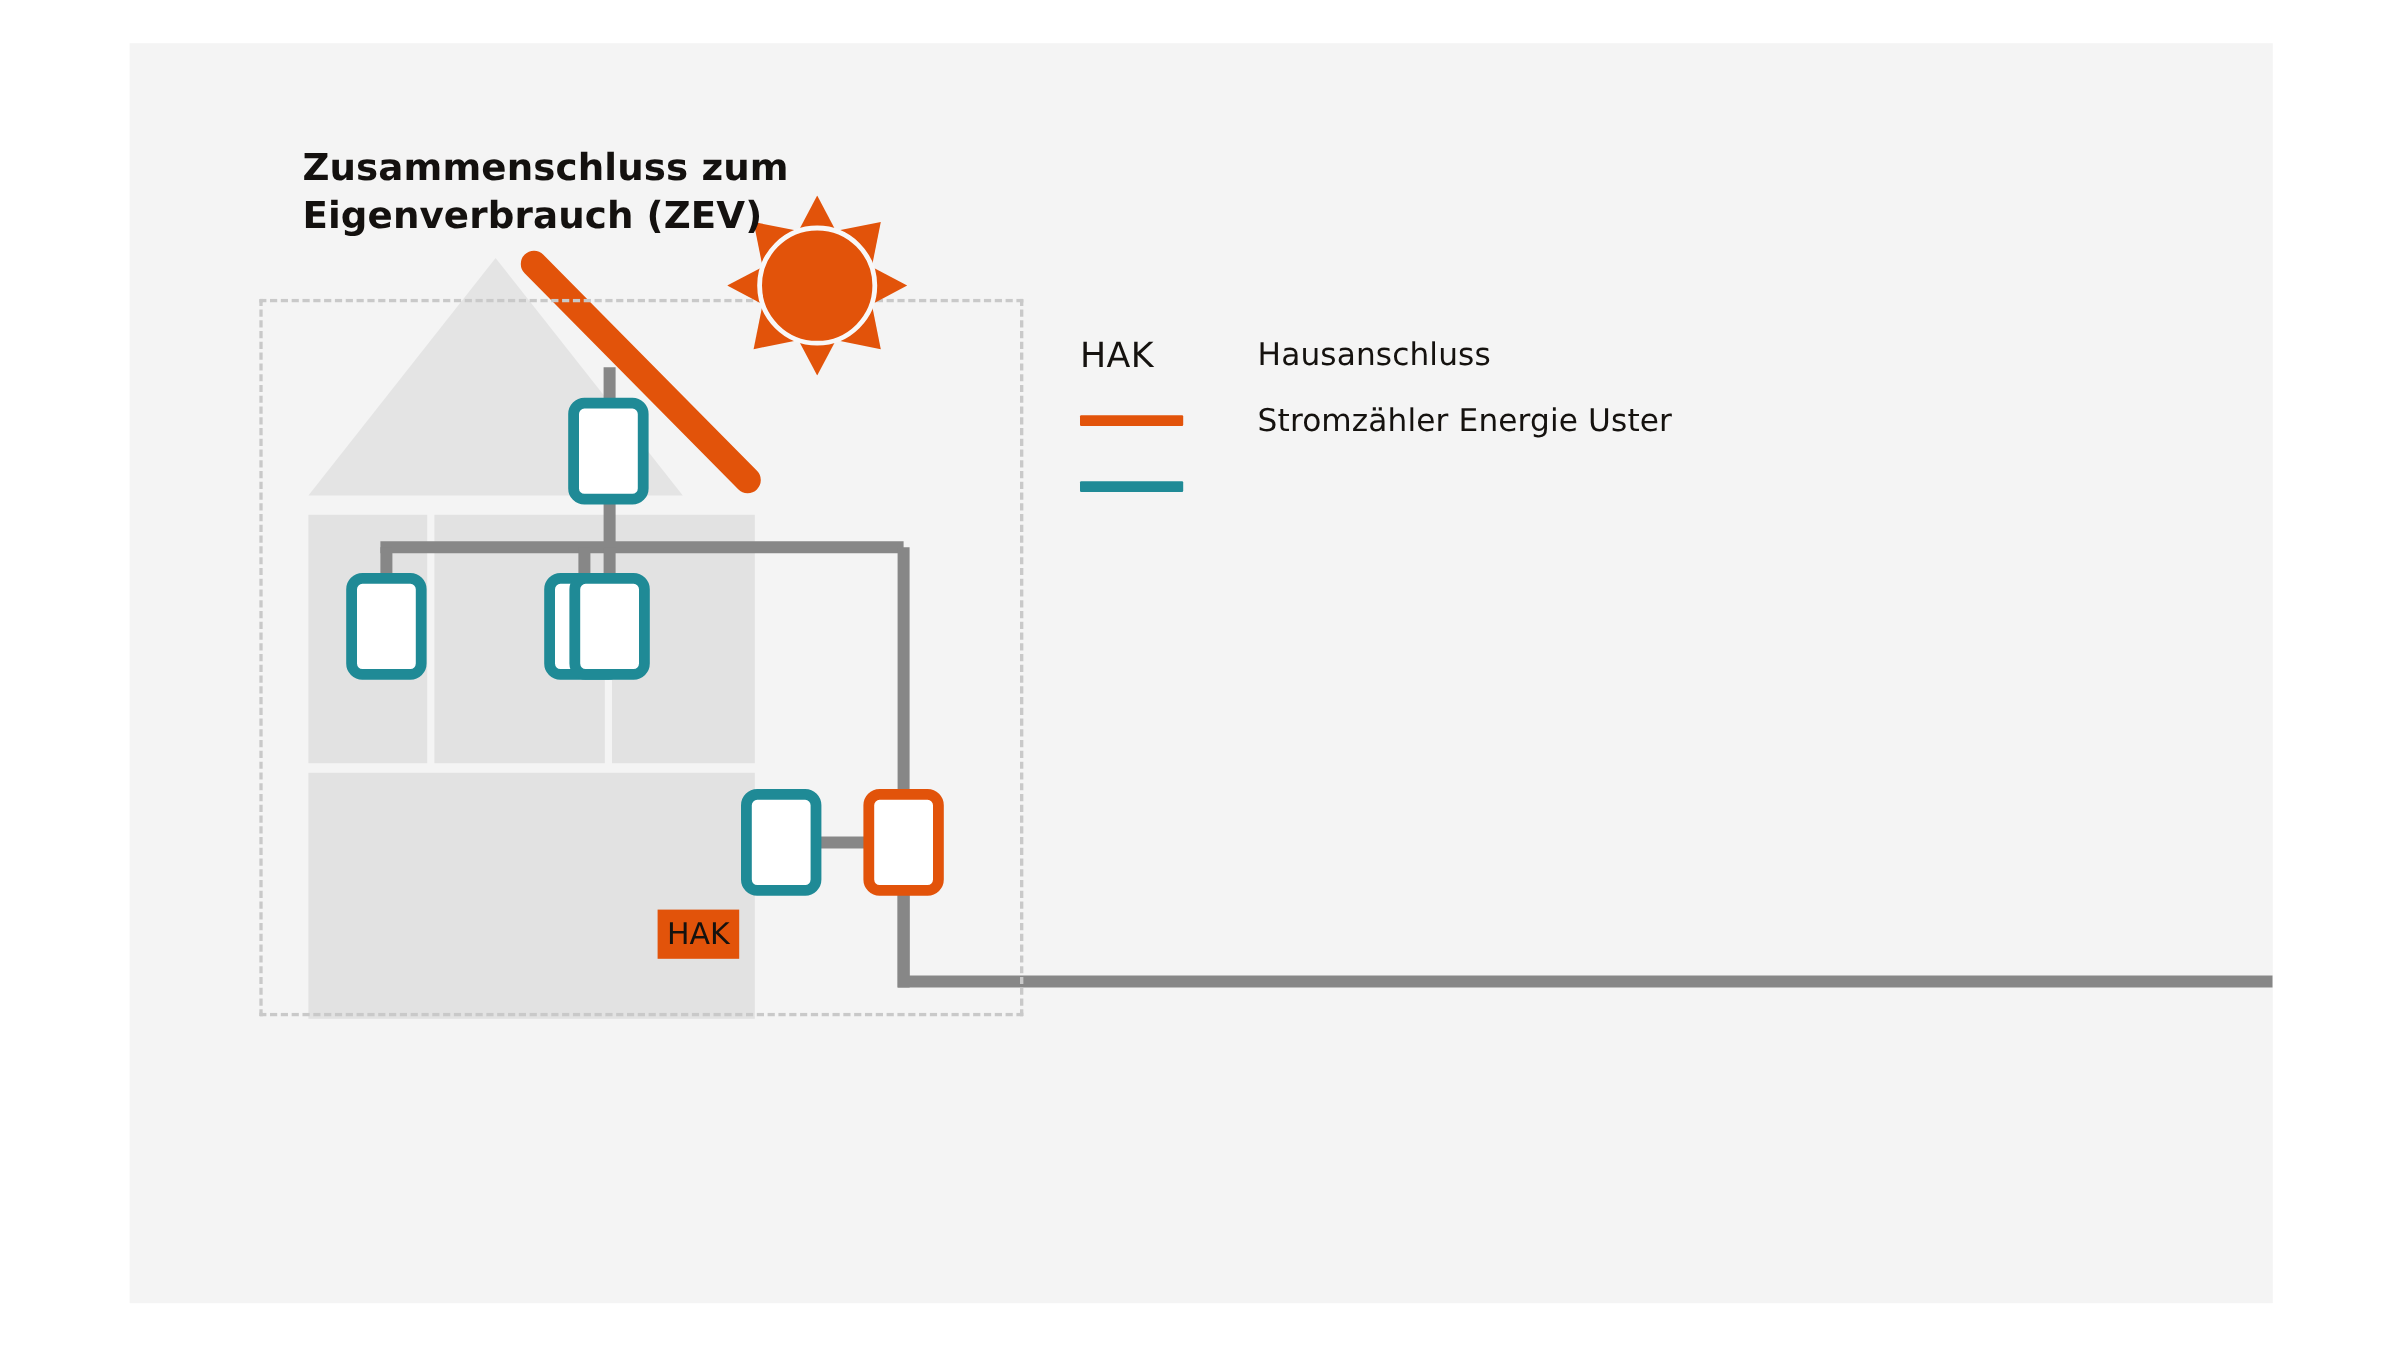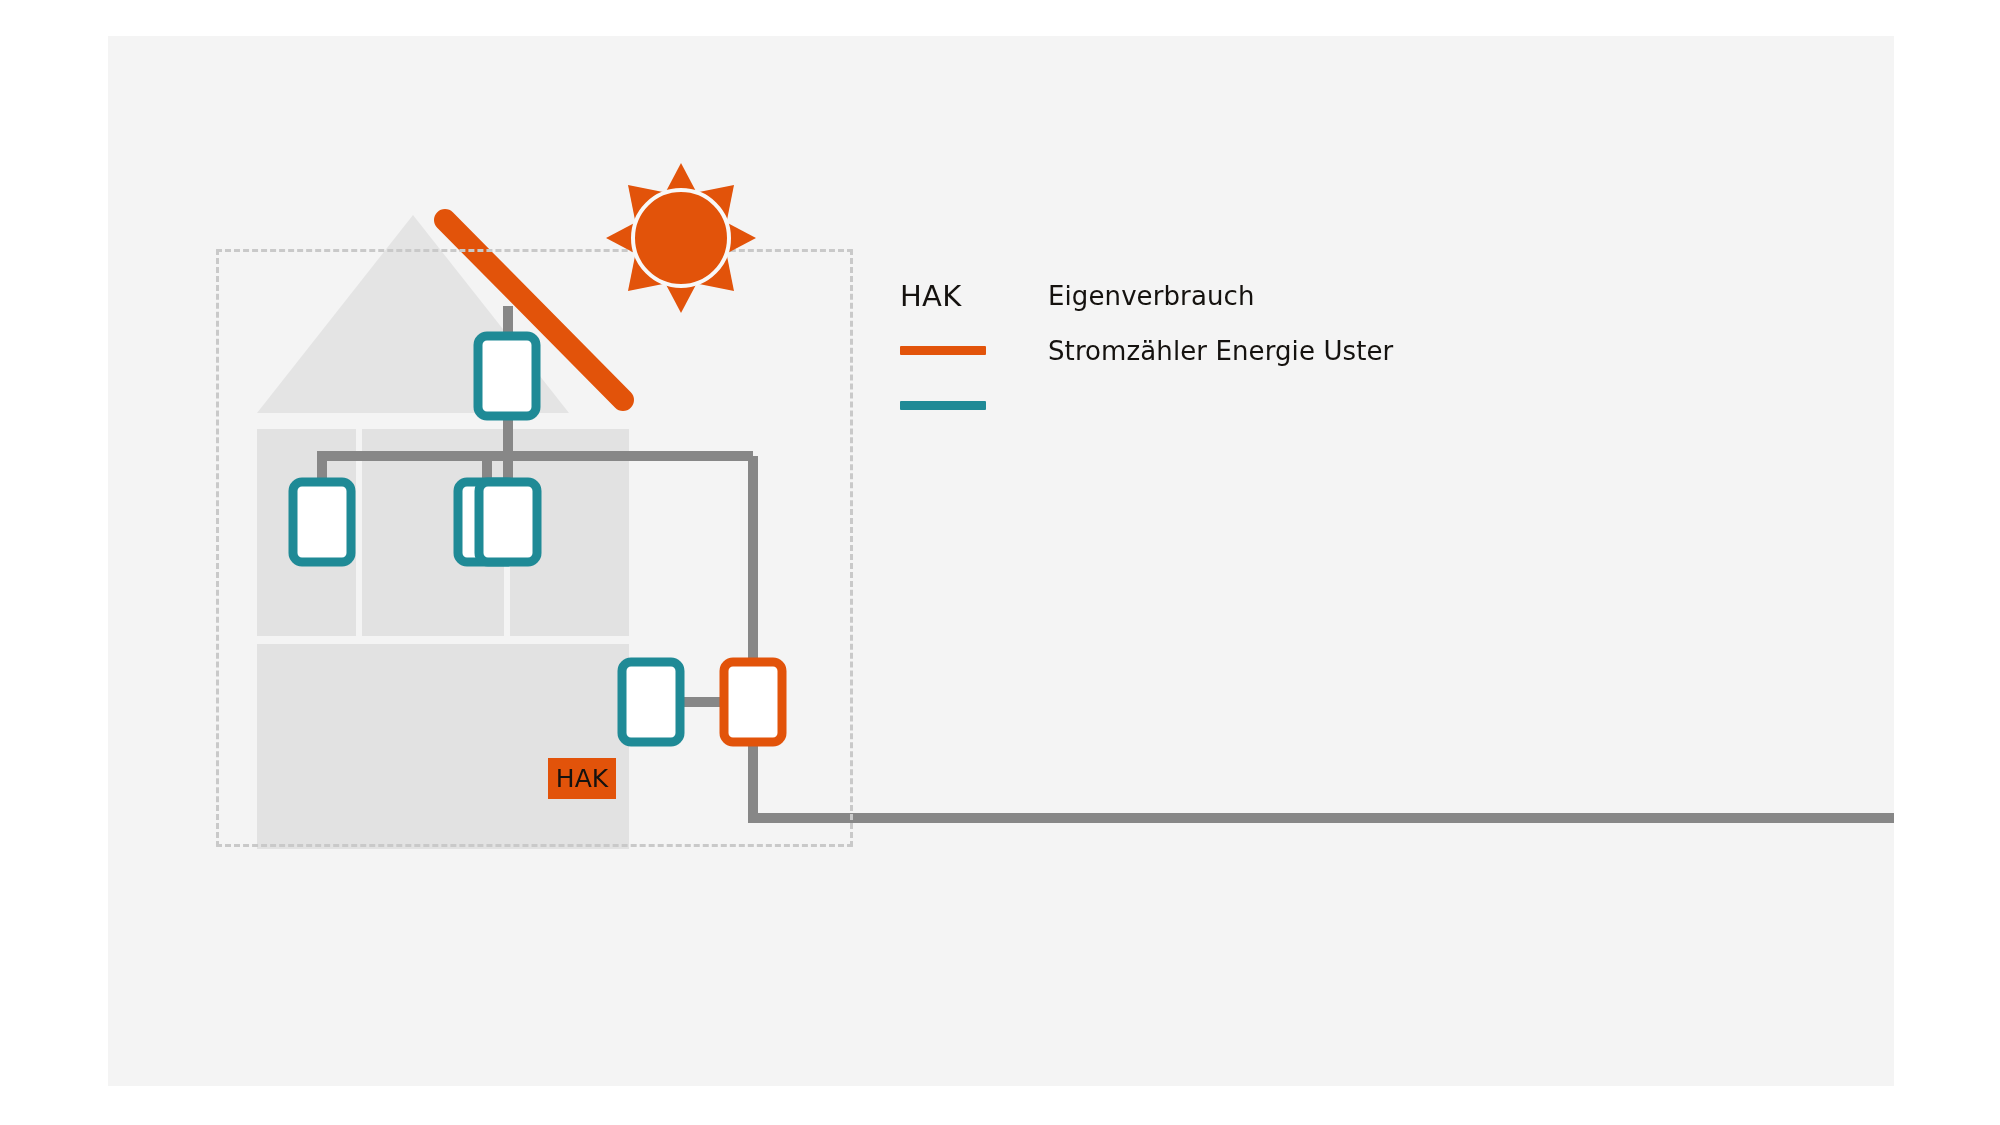--- a/index.html
+++ b/index.html
@@ -200,28 +200,30 @@
         <polygon points="22,128 30,88 62,120"></polygon>
         <polygon points="22,22 62,30 30,62"></polygon>
       </g>
       <circle cx="75" cy="75" r="48" fill="#e2530a" stroke="#f8f8f8" stroke-width="4"></circle>
     </svg>
 
     <div id="hak-chip">
       <span>HAK</span>
     </div>
 
+    <div id="title">Zusammenschluss zum
+Eigenverbrauch (ZEV)</div>
 
     <div id="legend">
 
       <div class="legend-row">
         <div class="legend-key">
           <span class="legend-key-text">HAK</span>
         </div>
-        <div class="legend-label">Eigenverbrauch</div>
+        <div class="legend-label">Hausanschluss</div>
       </div>
 
       <div class="legend-row">
         <div class="legend-key">
           <span class="legend-swatch" style="background:#e2530a"></span>
         </div>
         <div class="legend-label">Stromzähler Energie Uster</div>
       </div>
 
       <div class="legend-row">

